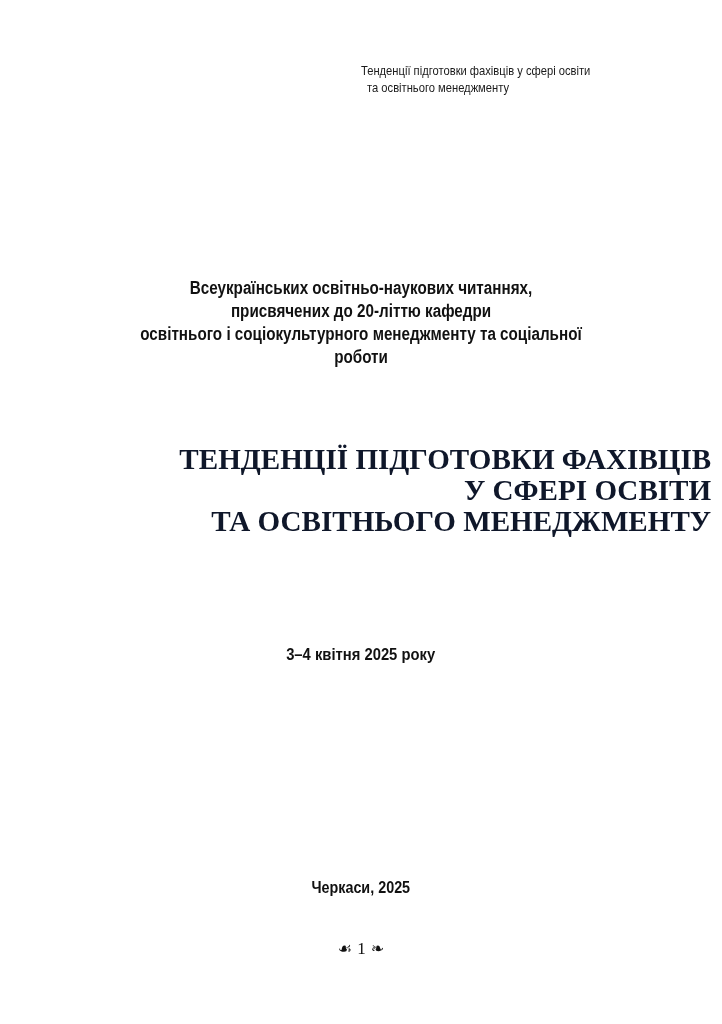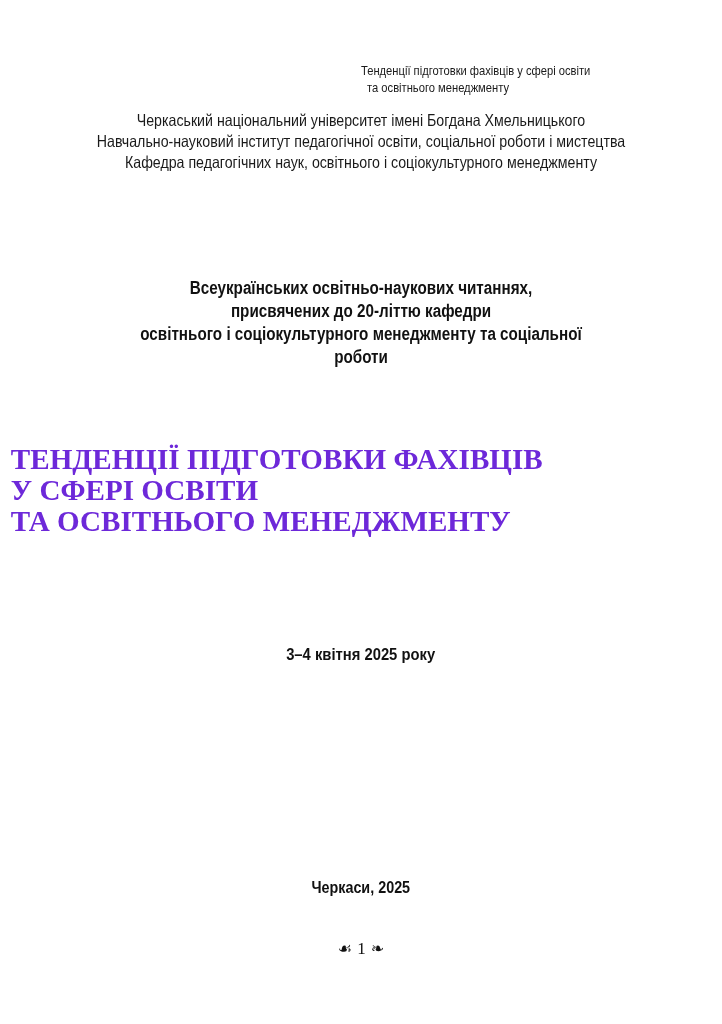--- a/index.html
+++ b/index.html
@@ -69,26 +69,26 @@
     .event div {
       transform: scaleX(0.87);
       transform-origin: center top;
       white-space: nowrap;
     }
     .main-title {
       position: absolute;
       left: 0;
       width: 722px;
       top: 443px;
-      text-align: left;
+      text-align: right;
       font-family: "Liberation Serif", serif;
       font-weight: bold;
       font-size: 30px;
       line-height: 31px;
-      color: #6d28d9;
+      color: #0f172a;
     }
     .main-title div {
       white-space: nowrap;
       transform: scaleX(0.97);
       transform-origin: center top;
     }
     .dates {
       position: absolute;
       left: 0;
       width: 722px;
@@ -144,25 +144,20 @@
 </head>
 <body>
 
 <div class="page">
 
   <div class="running-header">
     <div>Тенденції підготовки фахівців у сфері освіти</div>
     <div class="line2">та освітнього менеджменту</div>
   </div>
 
-  <div class="institution">
-    <div>Черкаський національний університет імені Богдана Хмельницького</div>
-    <div>Навчально-науковий інститут педагогічної освіти, соціальної роботи і мистецтва</div>
-    <div>Кафедра педагогічних наук, освітнього і соціокультурного менеджменту</div>
-  </div>
 
   <div class="event">
     <div>Всеукраїнських освітньо-наукових читаннях,</div>
     <div>присвячених до 20-літтю кафедри</div>
     <div>освітнього і соціокультурного менеджменту та соціальної</div>
     <div>роботи</div>
   </div>
 
   <div class="main-title">
     <div>ТЕНДЕНЦІЇ ПІДГОТОВКИ ФАХІВЦІВ</div>

